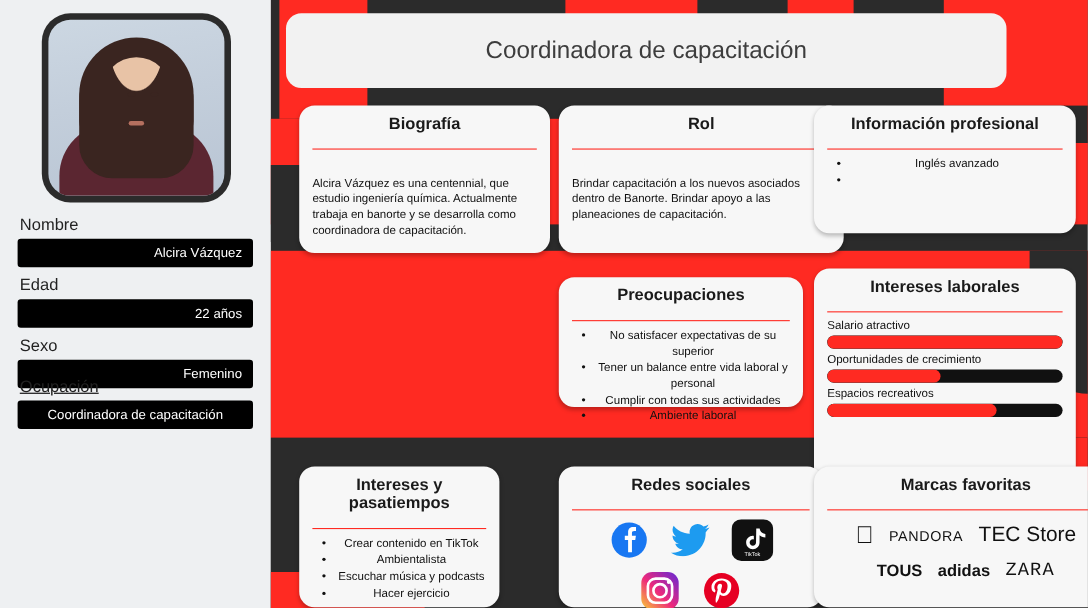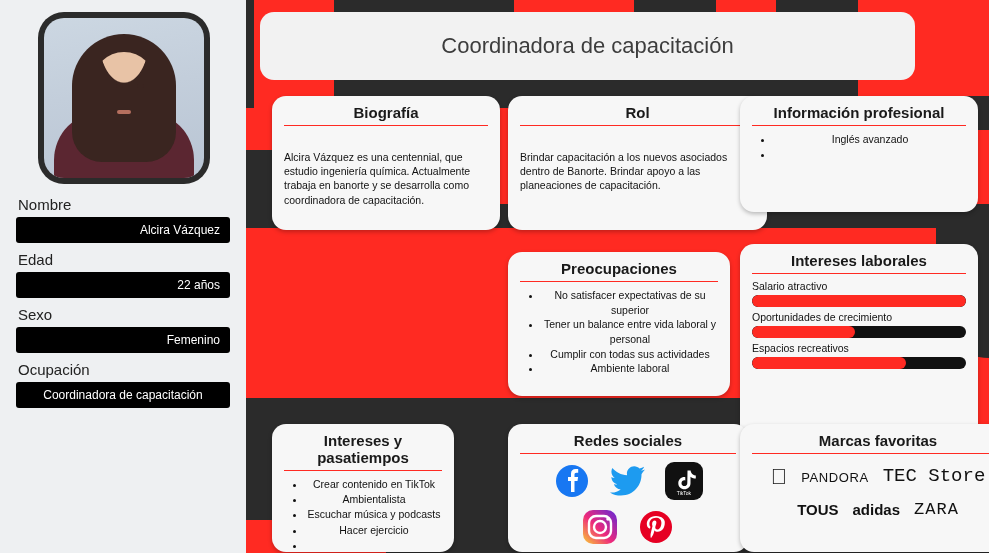--- a/index.html
+++ b/index.html
@@ -62,36 +62,36 @@
     height: 26px; background: #000; border-radius: 3px;
     color: #fff; font-size: 12px; display: flex; align-items: center;
     justify-content: flex-end; padding-right: 10px;
     margin: 0 16px 0 16px;
   }
   .field-box.center { justify-content: center; padding-right: 0; }
   .field-group { position: absolute; left: 0; width: 246px; }
   #g-nombre { top: 196px; }
   #g-edad { top: 251px; }
   #g-sexo { top: 306px; }
-  #g-ocupacion { top: 361px; }
+  #g-ocupacion { top: 343px; text-decoration: underline; }
 
   
   .bg { position: absolute; left: 246px; top: 0; width: 743px; height: 553px; overflow: hidden; background:#f2f2f2; }
   .bg .blk { position: absolute; background: #2b2b2b; }
   .bg .red { position: absolute; background: #ff2a22; }
 
   
   .card {
     position: absolute; background: #f7f7f7; border-radius: 14px;
     box-shadow: 0 2px 4px rgba(0,0,0,.25);
     padding: 8px 12px;
   }
   .card h3 {
     font-size: 15px; font-weight: bold; color: #1a1a1a;
-    text-align: center; padding-bottom: 4px; margin-bottom: 6px;
+    text-align: center; padding-bottom: 14px; margin-bottom: 6px;
     border-bottom: 1.5px solid #ff2a22;
   }
   .card .body { font-size: 10.5px; color: #111; text-align: left; line-height: 1.35; margin-top: 24px; }
   .card ul { list-style: disc; padding-left: 22px; text-align: left; }
   .card ul li { font-size: 10.5px; line-height: 1.45; color: #111; text-align: center; }
   .card ul.tight li { line-height: 1.4; }
 
   
   #banner {
     position: absolute; left: 260px; top: 12px; width: 655px; height: 68px;
@@ -188,21 +188,21 @@
 
   <div class="card" style="left:740px; top:96px; width:238px; height:116px;">
     <h3>Información profesional</h3>
     <ul>
       <li>Inglés avanzado</li>
       <li></li>
     </ul>
   </div>
 
 
-  <div class="card" style="left:508px; top:252px; width:222px; height:144px;">
+  <div class="card" style="left:508px; top:252px; width:222px; height:118px;">
     <h3>Preocupaciones</h3>
     <ul class="tight">
       <li>No satisfacer expectativas de su superior</li>
       <li>Tener un balance entre vida laboral y personal</li>
       <li>Cumplir con todas sus actividades</li>
       <li>Ambiente laboral</li>
     </ul>
   </div>
 
   <div class="card" style="left:740px; top:244px; width:238px; height:208px;">
@@ -279,21 +279,21 @@
           </svg>
       </span>
     </div>
   </div>
 
   <div class="card" style="left:740px; top:424px; width:276px; height:128px;">
     <h3>Marcas favoritas</h3>
     <div class="brand-row">
       <span class="brand" style="font-size:22px;"></span>
       <span class="brand" style="font-size:13px; letter-spacing:.6px;">PANDORA</span>
-      <span class="brand" style="font-family:Liberation Mono, monospace; font-size:19px; line-height:.9; text-align:center;">TEC Store</span>
+      <span class="brand" style="font-family:Liberation Sans, sans-serif; font-size:19px; line-height:.9; text-align:center;">TEC Store</span>
     </div>
     <div class="brand-row">
       <span class="brand" style="font-weight:bold; font-size:15px;">TOUS</span>
       <span class="brand" style="font-weight:bold; font-size:15px;">adidas</span>
       <span class="brand" style="font-family:Liberation Mono, monospace; font-size:17px; letter-spacing:1px;">ZARA</span>
     </div>
   </div>
 
 </div>
 

